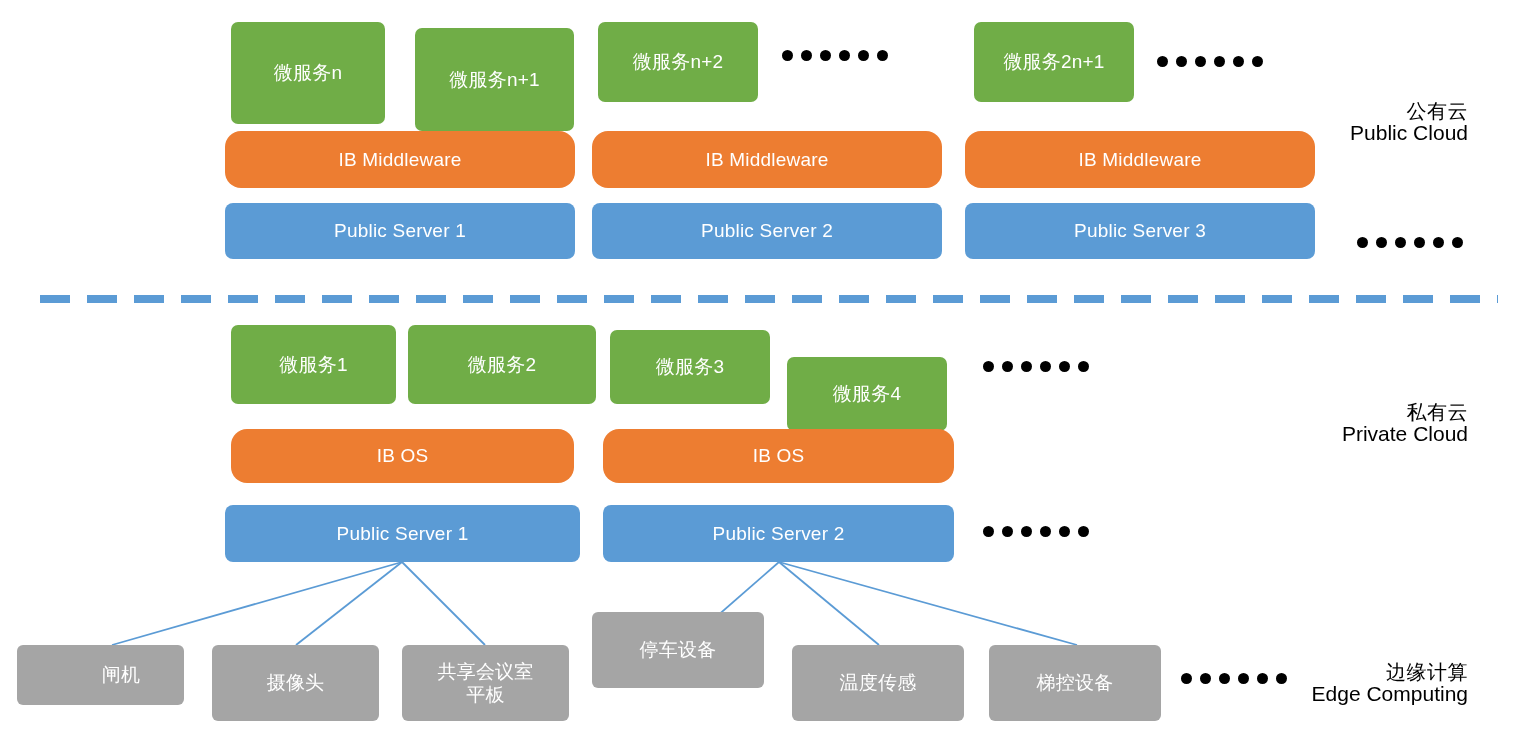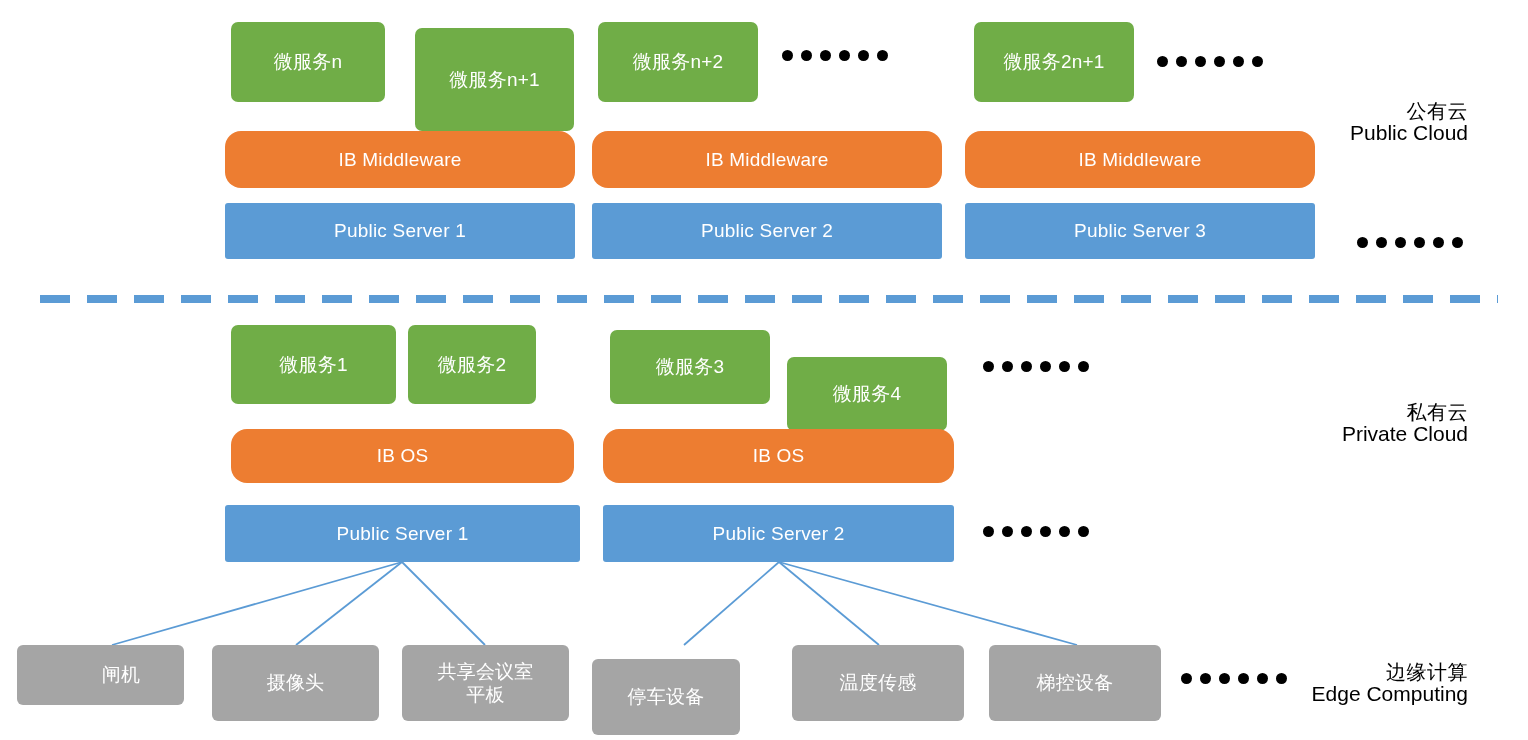--- a/index.html
+++ b/index.html
@@ -33,21 +33,21 @@
   .node.green {
     background: #70ad47;
     border-radius: 7px;
   }
   .node.orange {
     background: #ed7d31;
     border-radius: 16px;
   }
   .node.blue {
     background: #5b9bd5;
-    border-radius: 3px;
+    border-radius: 8px;
   }
   .node.gray {
     background: #a5a5a5;
     border-radius: 6px;
   }
   .ellipsis {
     position: absolute;
     display: flex;
     align-items: center;
     gap: 8px;
@@ -113,21 +113,21 @@
       <line x1="402" y1="562" x2="296" y2="645"></line>
       <line x1="402" y1="562" x2="485" y2="645"></line>
       <line x1="779" y1="562" x2="684" y2="645"></line>
       <line x1="779" y1="562" x2="879" y2="645"></line>
       <line x1="779" y1="562" x2="1077" y2="645"></line>
     </svg>
 
   <div class="divider" style="left: 40px; top: 295px; width: 1458px; height: 8px;"></div>
 
   <div id="nodes-layer">
-      <div class="node green" style="left: 231px; top: 22px; width: 154px; height: 80px;">
+      <div class="node green" style="left: 231px; top: 22px; width: 154px; height: 102px;">
         <span>微服务n</span>
       </div>
       <div class="node green" style="left: 415px; top: 28px; width: 159px; height: 103px;">
         <span>微服务n+1</span>
       </div>
       <div class="node green" style="left: 598px; top: 22px; width: 160px; height: 80px; text-align: center;">
         <span>微服务n+2</span>
       </div>
       <div class="node green" style="left: 974px; top: 22px; width: 160px; height: 80px;">
         <span>微服务2n+1</span>
@@ -170,21 +170,21 @@
         <span class="dot"></span>
         <span class="dot"></span>
         <span class="dot"></span>
         <span class="dot"></span>
         <span class="dot"></span>
         <span class="dot"></span>
       </div>
       <div class="node green" style="left: 231px; top: 325px; width: 165px; height: 79px;">
         <span>微服务1</span>
       </div>
-      <div class="node green" style="left: 408px; top: 325px; width: 128px; height: 79px; text-align: center;">
+      <div class="node green" style="left: 408px; top: 325px; width: 188px; height: 79px; text-align: center;">
         <span>微服务2</span>
       </div>
       <div class="node green" style="left: 610px; top: 330px; width: 160px; height: 74px;">
         <span>微服务3</span>
       </div>
       <div class="node green" style="left: 787px; top: 330px; width: 160px; height: 74px; margin-top: 27px;">
         <span>微服务4</span>
       </div>
       <div class="node orange" style="left: 231px; top: 429px; width: 343px; height: 54px;">
         <span>IB OS</span>
@@ -216,21 +216,21 @@
       </div>
       <div class="node gray" style="left: 17px; top: 645px; width: 167px; height: 60px; padding-left: 41px;">
         <span>闸机</span>
       </div>
       <div class="node gray" style="left: 212px; top: 645px; width: 167px; height: 76px; align-items: center;">
         <span>摄像头</span>
       </div>
       <div class="node gray" style="left: 402px; top: 645px; width: 167px; height: 76px; text-align: center;">
         <span>共享会议室<br>平板</span>
       </div>
-      <div class="node gray" style="left: 592px; top: 659px; width: 148px; height: 76px;">
+      <div class="node gray" style="left: 592px; top: 612px; width: 172px; height: 76px;">
         <span>停车设备</span>
       </div>
       <div class="node gray" style="left: 792px; top: 645px; width: 172px; height: 76px;">
         <span>温度传感</span>
       </div>
       <div class="node gray" style="left: 989px; top: 645px; width: 172px; height: 76px;">
         <span>梯控设备</span>
       </div>
       <div class="ellipsis" style="left: 1181px; top: 673px;">
         <span class="dot"></span>

